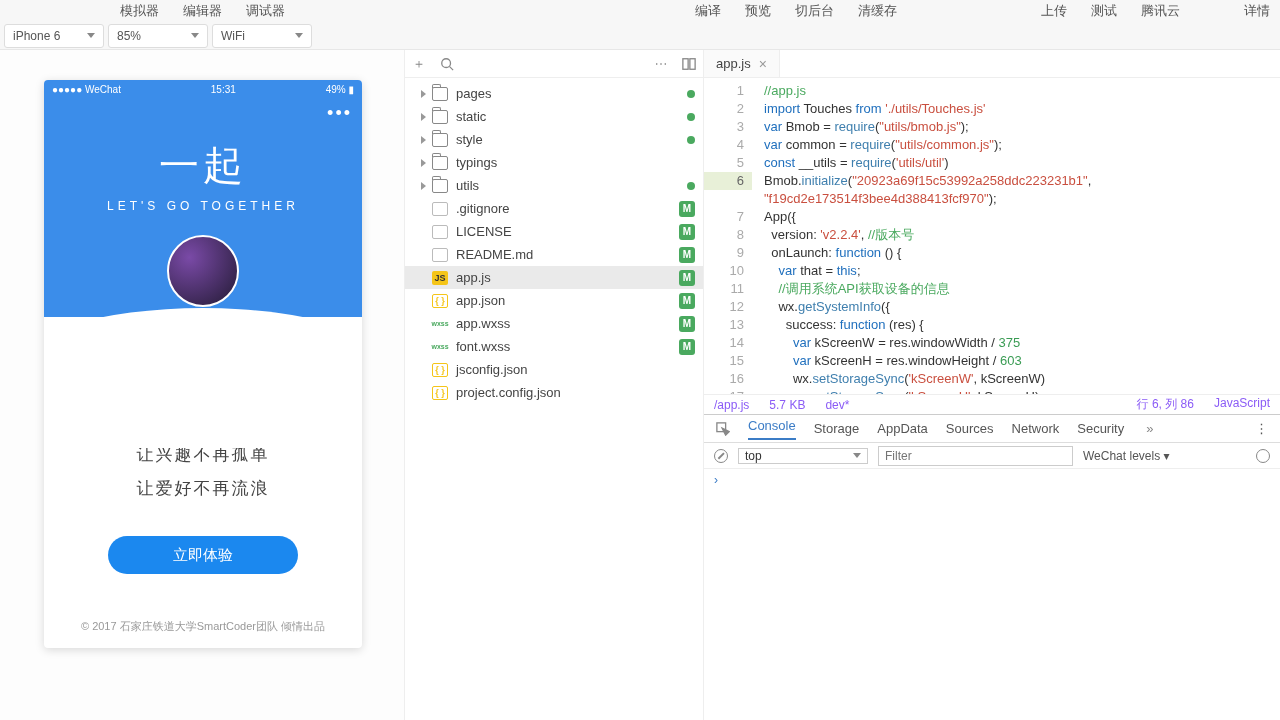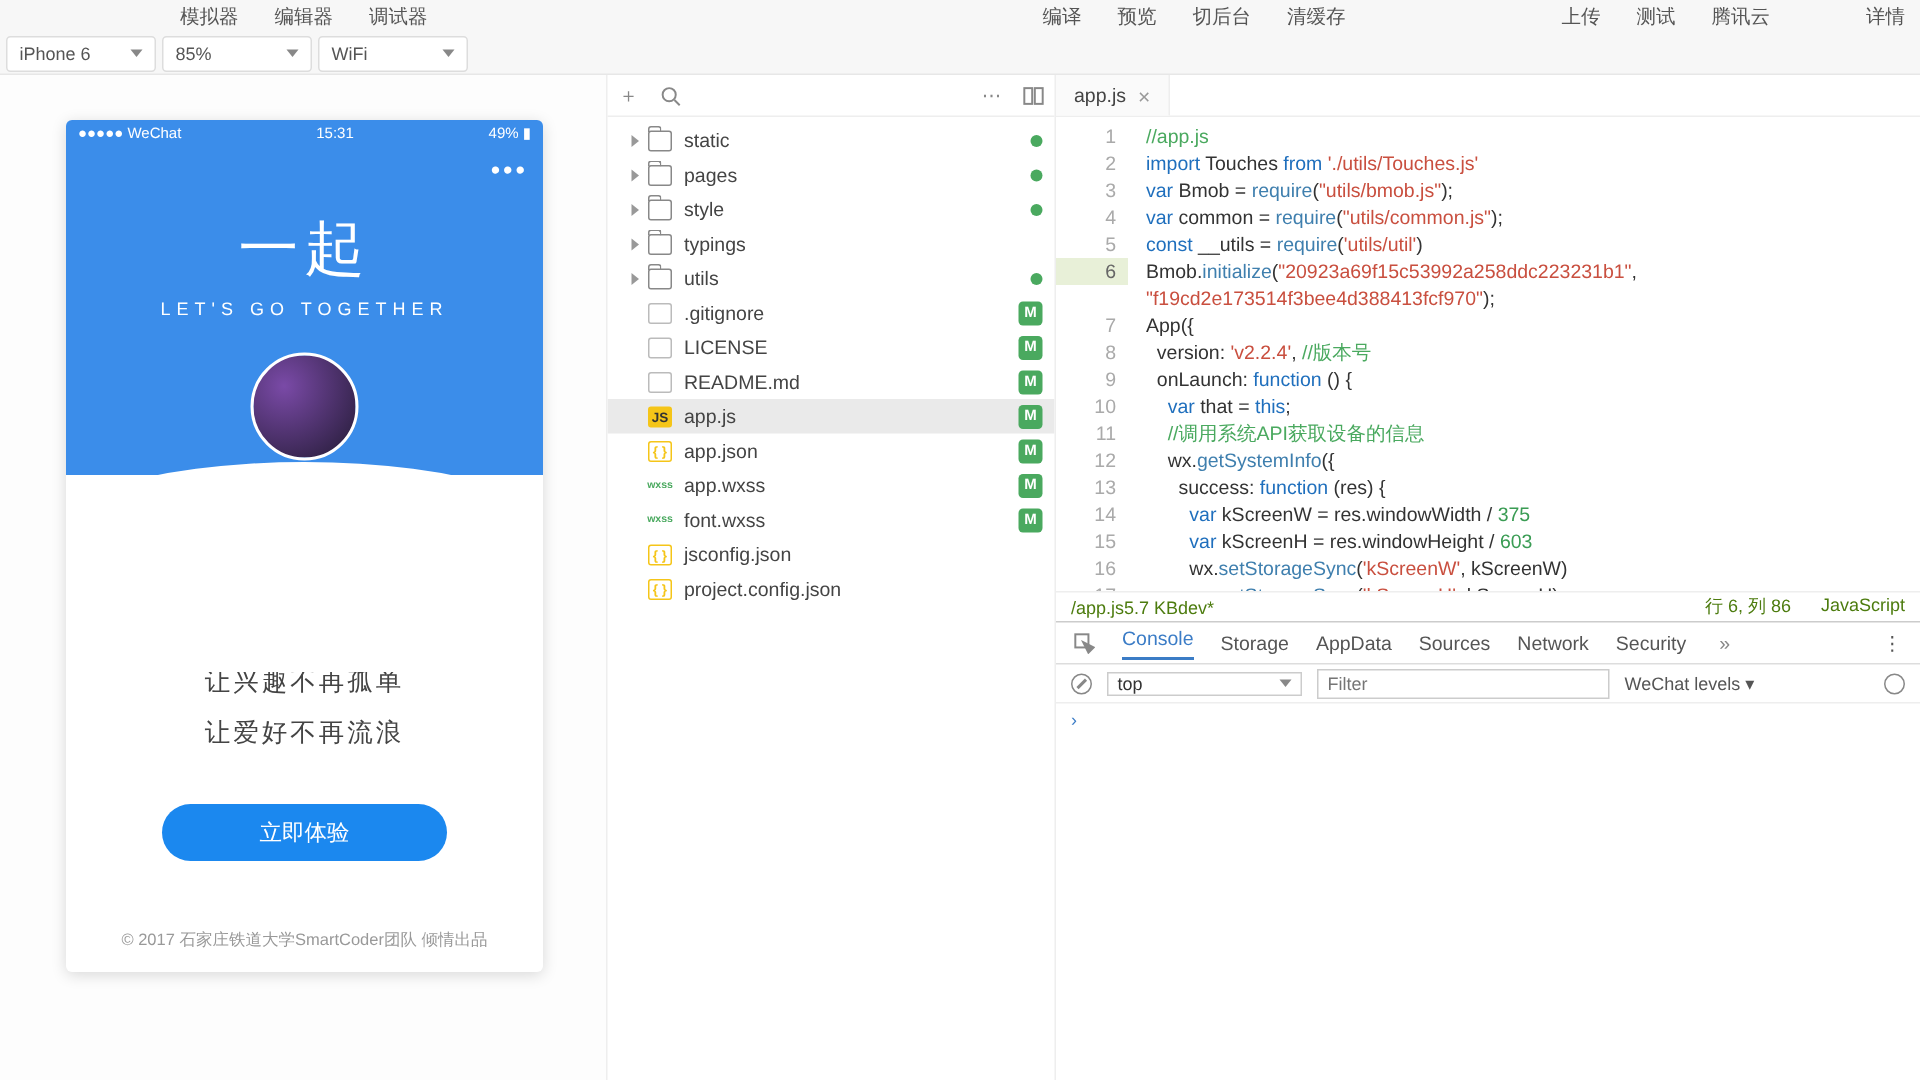--- a/index.html
+++ b/index.html
@@ -65,21 +65,21 @@
 .gutter { width: 48px; text-align: right; color: #aaa; padding: 4px 8px 0 0; }
 .gutter div { height: 18px; }
 .gutter .hl { background: #e8f0d8; color: #666; margin-right: -8px; padding-right: 8px; }
 .code { flex: 1; padding: 4px 0 0 12px; color: #333; white-space: pre; }
 .code div { height: 18px; }
 .c-comment { color: #4aa95f; }
 .c-kw { color: #1f6fbd; }
 .c-str { color: #c94f3f; }
 .c-fn { color: #3f7fae; }
 .c-num { color: #3a9c54; }
-.statusbar { height: 20px; display: flex; align-items: center; padding: 0 10px; font-size: 12px; color: #4d7c0f; border-top: 1px solid #eee; }
+.statusbar { height: 20px; display: flex; align-items: center; padding: 0 10px; font-size: 12px; color: #8b5cf6; border-top: 1px solid #eee; gap: 20px; }
 .statusbar .right { margin-left: auto; display: flex; gap: 20px; }
 
 
 .devtools { height: 306px; border-top: 1px solid #ccc; display: flex; flex-direction: column; }
 .dt-tabs { height: 28px; display: flex; align-items: center; gap: 18px; padding: 0 12px; font-size: 13px; color: #555; border-bottom: 1px solid #ddd; }
 .dt-tabs .ico { width: 14px; height: 14px; }
 .dt-tabs span.active { color: #3b7cc6; border-bottom: 2px solid #3b7cc6; padding-bottom: 5px; }
 .dt-tabs .more { margin-left: 4px; color: #888; }
 .dt-tabs .right { margin-left: auto; }
 .dt-filter { height: 26px; display: flex; align-items: center; padding: 0 10px; gap: 10px; border-bottom: 1px solid #eee; font-size: 12px; }
@@ -171,27 +171,27 @@
           <svg class="icon-svg" viewBox="0 0 16 16">
             <rect x="1" y="2" width="6" height="12"></rect>
             <rect x="9" y="2" width="6" height="12"></rect>
           </svg>
         </span>
     </div>
     <div class="tree-list" id="tree-list">
         <div class="tree-item">
           <span class="caret"></span>
           <span class="fi folder"></span>
+          <span>pages</span>
+          <span class="badge dot"></span>
+        </div>
+        <div class="tree-item">
+          <span class="caret"></span>
+          <span class="fi folder"></span>
           <span>static</span>
-          <span class="badge dot"></span>
-        </div>
-        <div class="tree-item">
-          <span class="caret"></span>
-          <span class="fi folder"></span>
-          <span>pages</span>
           <span class="badge dot"></span>
         </div>
         <div class="tree-item">
           <span class="caret"></span>
           <span class="fi folder"></span>
           <span>style</span>
           <span class="badge dot"></span>
         </div>
         <div class="tree-item">
           <span class="caret"></span>

